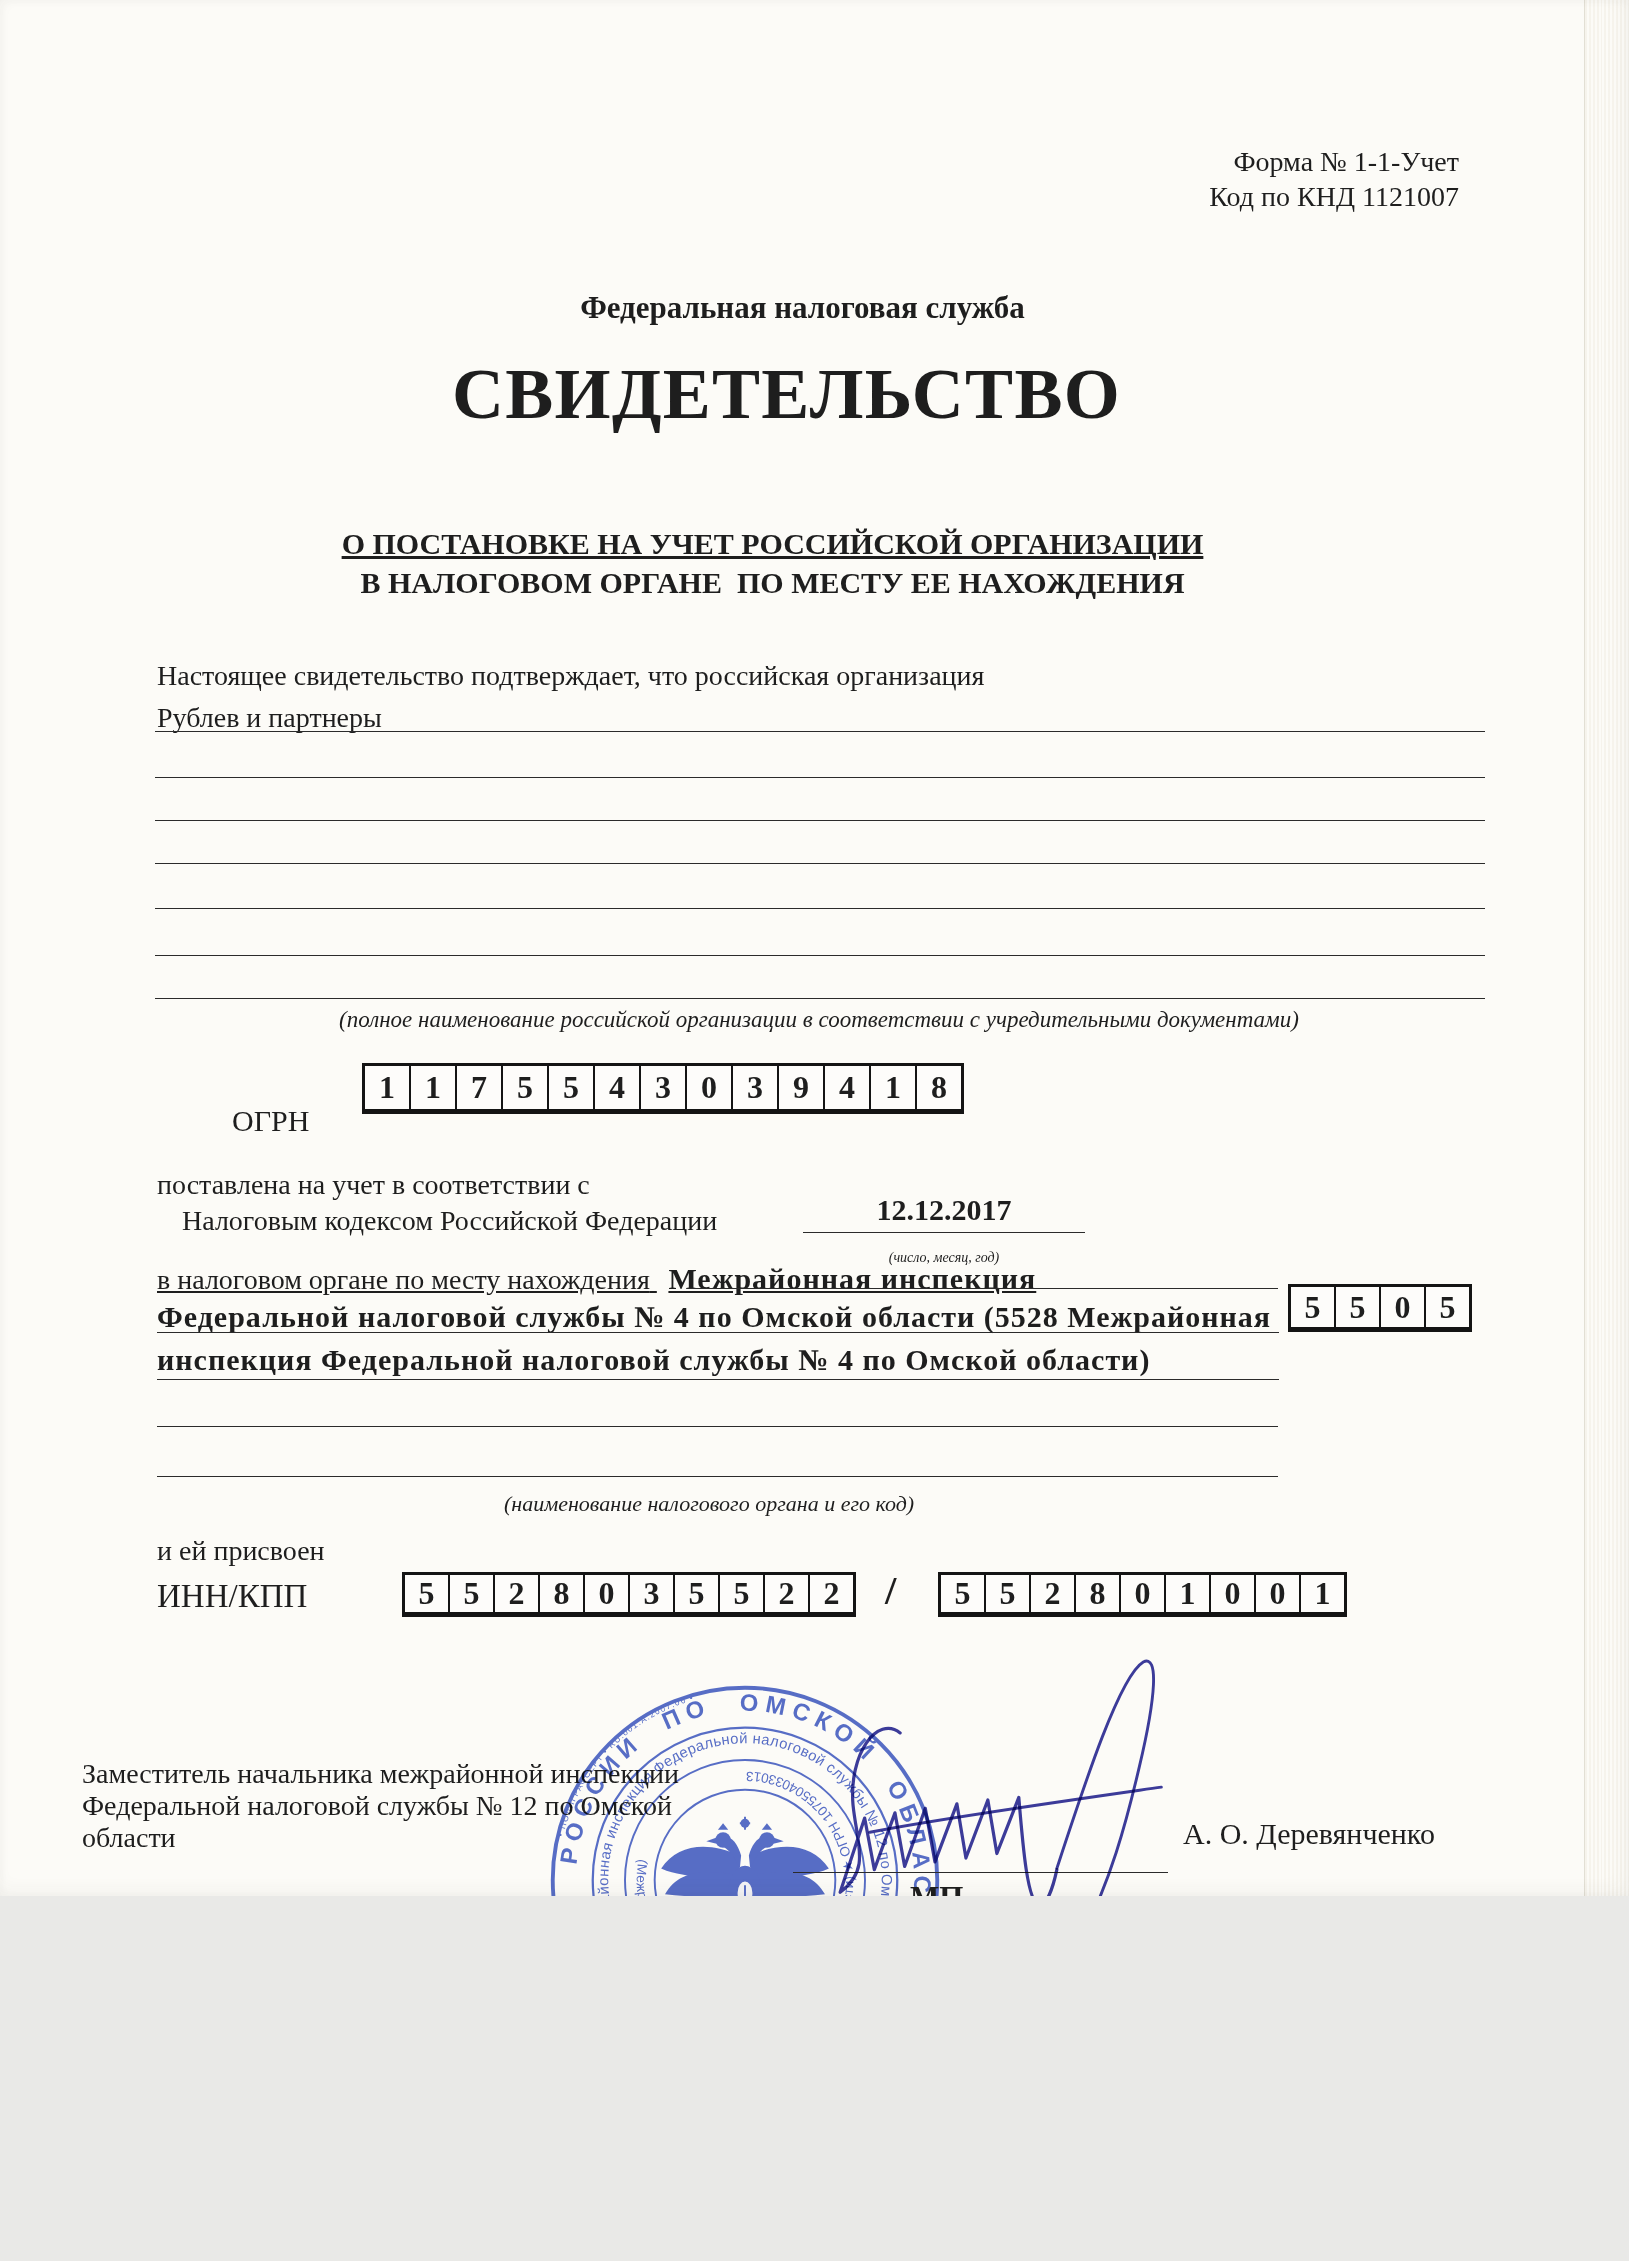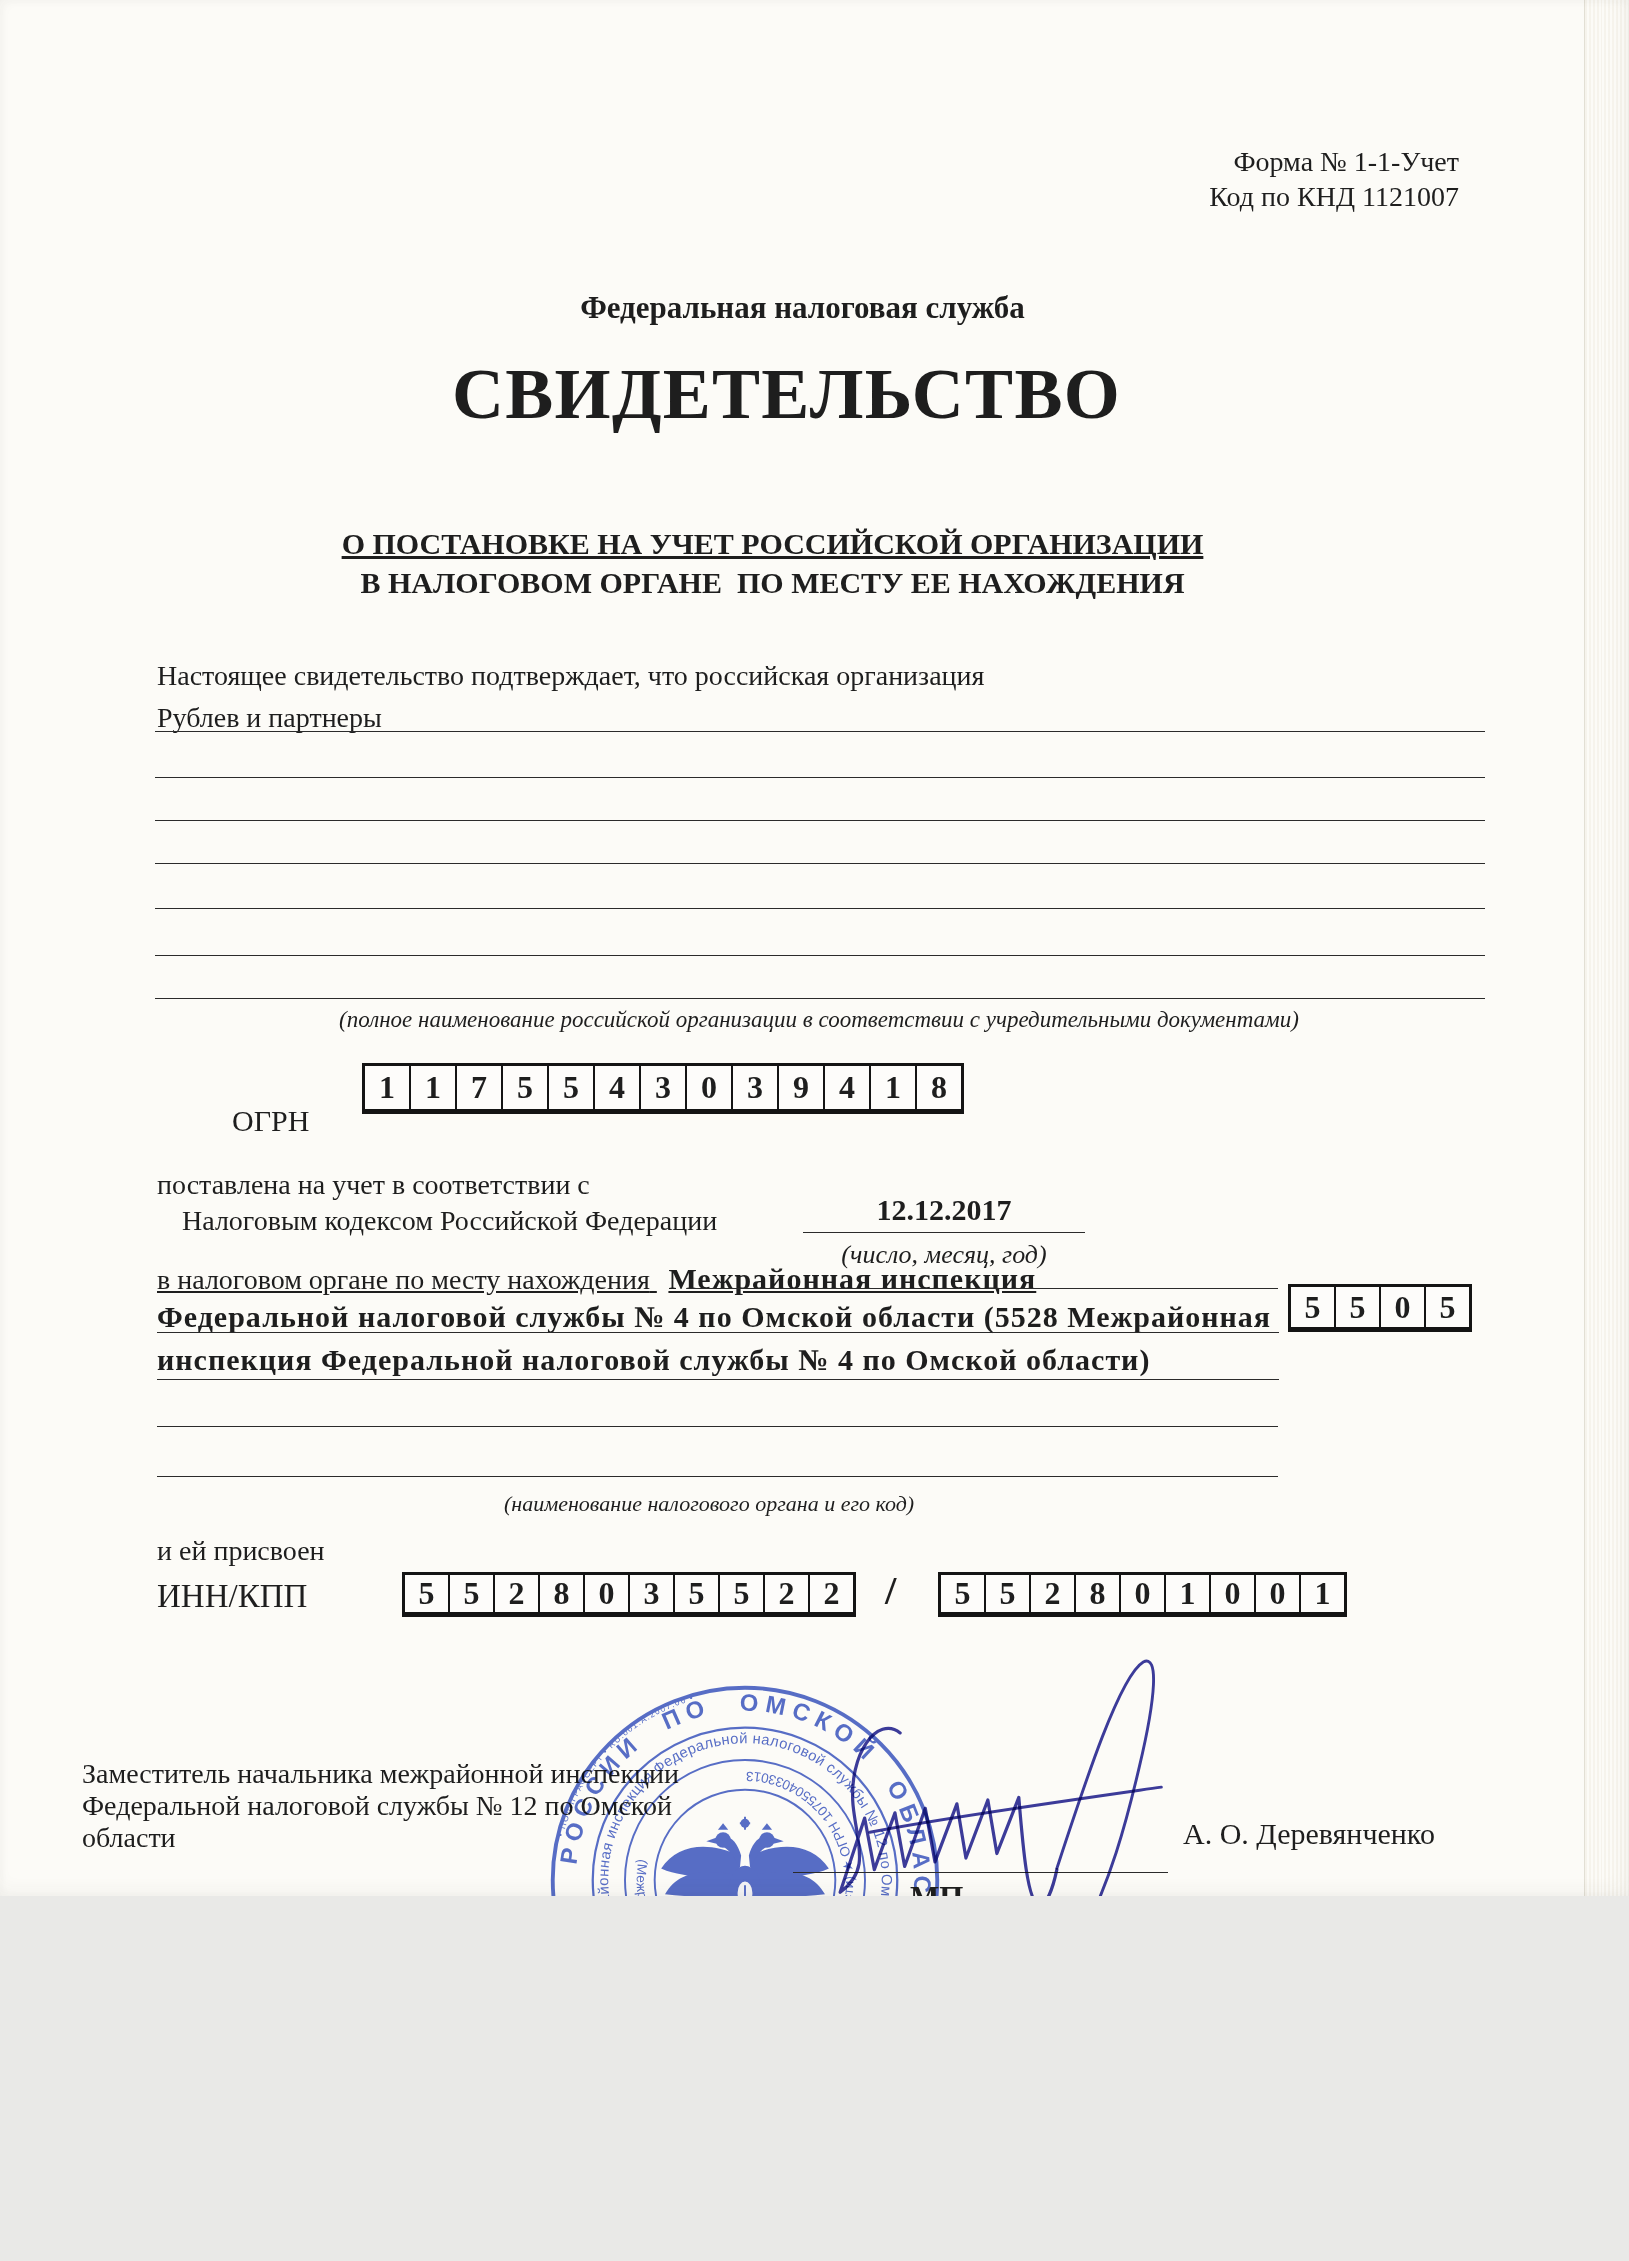--- a/index.html
+++ b/index.html
@@ -90,21 +90,21 @@
       <div class="cell">4</div>
       <div class="cell">1</div>
       <div class="cell">8</div>
     </div>
 
   <div class="abs fs44" style="left:157px;top:1167px;">поставлена на учет в соответствии с</div>
   <div class="abs fs44" style="left:170px;top:1203px;margin-left:12px;">Налоговым кодексом Российской Федерации</div>
 
   <div class="abs" style="left:803px;top:1193px;width:282px;">
     <div class="center b" style="font-size:30px;border-bottom:1.9px solid var(--line,#2b2b2b);padding-bottom:5.2px;">12.12.2017</div>
-    <div class="center caption" style="font-size:26px;margin-top:7px;">(число, месяц, год)</div>
+    <div class="center caption" style="font-size:14px;margin-top:17px;">(число, месяц, год)</div>
   </div>
 
   <div class="abs" style="left:157px;top:1262px;font-size:28px;white-space:nowrap;text-decoration:underline;">
     <span>в налоговом органе по месту нахождения</span>
     <span class="b" style="font-size:30px;letter-spacing:1px;margin-left:11.6px;">Межрайонная инспекция</span>
   </div>
   <div class="rline" style="left:687px;top:1288px;width:591px;"></div>
 
   <div class="abs fs46b" style="left:157px;top:1299px;white-space:nowrap;">Федеральной налоговой службы № 4 по Омской области (5528 Межрайонная</div>
   <div class="rline" style="left:157px;top:1332px;width:1122px;"></div>

